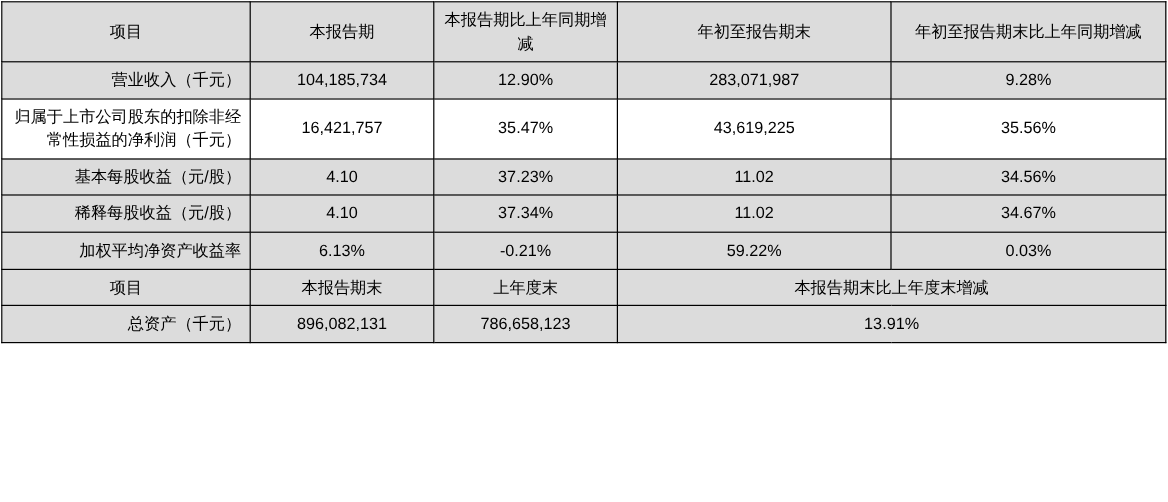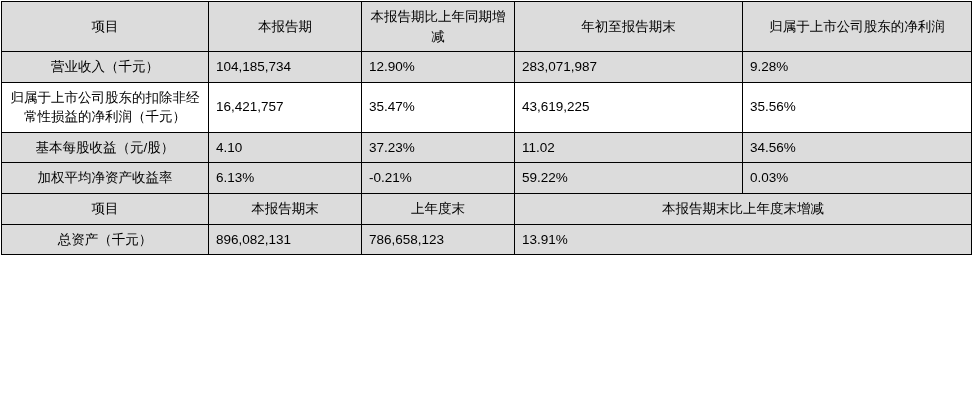--- a/index.html
+++ b/index.html
@@ -26,23 +26,23 @@
     border: 1px solid #000000;
     font-size: 13.5px;
     color: #000000;
     padding: 5px 7px;
     line-height: 1.45;
     vertical-align: middle;
   }
   .shade { background: #dcdcdc; }
   .white { background: #ffffff; }
   .c { text-align: center; }
-  .r { text-align: left; }
+  .r { text-align: center; }
   .hdr { text-align: center; }
-  .label { text-align: center; }
+  .label { text-align: right; }
   col.c1 { width: 207px; }
   col.c2 { width: 153px; }
   col.c3 { width: 153px; }
   col.c4 { width: 228px; }
   col.c5 { width: 229px; }
 </style>
 </head>
 <body>
 
 <div id="page">
@@ -53,21 +53,21 @@
         <col class="c3">
         <col class="c4">
         <col class="c5">
     </colgroup>
     <tbody>
       <tr>
         <td class="shade hdr">项目</td>
         <td class="shade hdr">本报告期</td>
         <td class="shade hdr">本报告期比上年同期增减</td>
         <td class="shade hdr">年初至报告期末</td>
-        <td class="shade hdr">归属于上市公司股东的净利润</td>
+        <td class="shade hdr">年初至报告期末比上年同期增减</td>
       </tr>
 
       <tr>
         <td class="shade label">营业收入（千元）</td>
         <td class="shade r">104,185,734</td>
         <td class="shade r">12.90%</td>
         <td class="shade r">283,071,987</td>
         <td class="shade r">9.28%</td>
       </tr>
 
@@ -82,20 +82,27 @@
 
 
       <tr>
         <td class="shade label">基本每股收益（元/股）</td>
         <td class="shade r">4.10</td>
         <td class="shade r">37.23%</td>
         <td class="shade r">11.02</td>
         <td class="shade r">34.56%</td>
       </tr>
 
+      <tr>
+        <td class="shade label">稀释每股收益（元/股）</td>
+        <td class="shade r">4.10</td>
+        <td class="shade r">37.34%</td>
+        <td class="shade r">11.02</td>
+        <td class="shade r">34.67%</td>
+      </tr>
 
       <tr>
         <td class="shade label">加权平均净资产收益率</td>
         <td class="shade r">6.13%</td>
         <td class="shade r">-0.21%</td>
         <td class="shade r">59.22%</td>
         <td class="shade r">0.03%</td>
       </tr>
 
       <tr>

